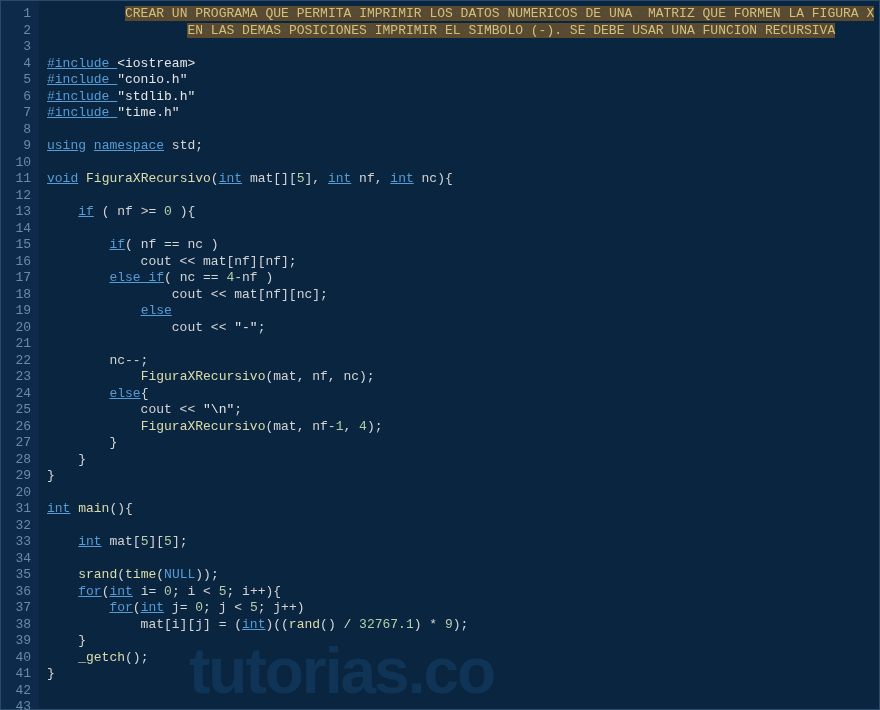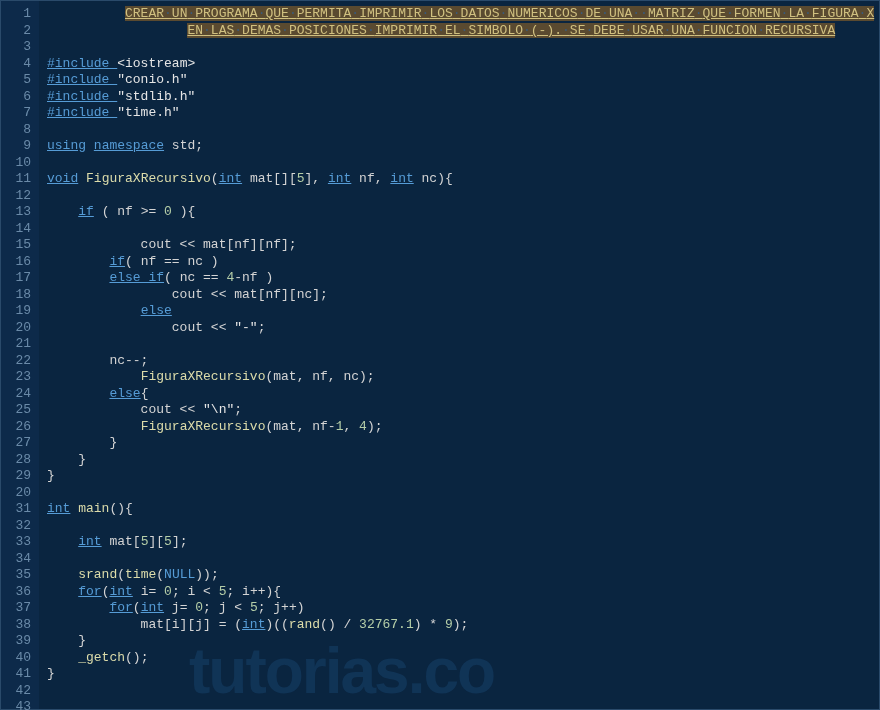--- a/index.html
+++ b/index.html
@@ -28,21 +28,21 @@
   width: 38px;
 }
 .gutter div { height: 16.5px; }
 .code {
   padding: 5px 0 5px 8px;
   flex: 1;
   position: relative;
   overflow: hidden;
 }
 .line { height: 16.5px; white-space: pre; }
-.comment-line { color: #d0c080; text-decoration: underline; }
+.comment-line { color: #d0c080; }
 .hl { background: #5a4a30; }
 .kw { color: #569cd6; text-decoration: underline; }
 .str { color: #e5e5e5; text-align: center; }
 .num { color: #b5cea8; }
 .fn { color: #dcdcaa; margin-top: 23px; }
 .id { color: #d4d4d4; }
 .const { color: #569cd6; }
 .ws-dot { color: #3a5a7a; }
 .watermark {
   position: absolute;
@@ -114,22 +114,22 @@
       <div class="line"><span class="kw">#include </span><span class="str">"conio.h"</span></div>
       <div class="line"><span class="kw">#include </span><span class="str">"stdlib.h"</span></div>
       <div class="line"><span class="kw">#include </span><span class="str">"time.h"</span></div>
       <div class="line"></div>
       <div class="line"><span class="kw">using</span><span class="id"> </span><span class="kw">namespace</span><span class="id"> std;</span></div>
       <div class="line"></div>
       <div class="line"><span class="kw">void</span><span class="id"> </span><span class="fn">FiguraXRecursivo</span><span class="id">(</span><span class="kw">int</span><span class="id"> mat[][</span><span class="num">5</span><span class="id">], </span><span class="kw">int</span><span class="id"> nf, </span><span class="kw">int</span><span class="id"> nc){</span></div>
       <div class="line"></div>
       <div class="line"><span class="id">    </span><span class="kw">if</span><span class="id"> ( nf &gt;= </span><span class="num">0</span><span class="id"> ){</span></div>
       <div class="line"></div>
+      <div class="line"><span class="id">        </span><span class="kw">if</span><span class="id">( nf == nc )</span></div>
       <div class="line"><span class="id">            cout &lt;&lt; mat[nf][nf];</span></div>
-      <div class="line"><span class="id">        </span><span class="kw">if</span><span class="id">( nf == nc )</span></div>
       <div class="line"><span class="id">        </span><span class="kw">else if</span><span class="id">( nc == </span><span class="num">4</span><span class="id">-nf )</span></div>
       <div class="line"><span class="id">                cout &lt;&lt; mat[nf][nc];</span></div>
       <div class="line"><span class="id">            </span><span class="kw">else</span></div>
       <div class="line"><span class="id">                cout &lt;&lt; </span><span class="str">"-"</span><span class="id">;</span></div>
       <div class="line"></div>
       <div class="line"><span class="id">        nc--;</span></div>
       <div class="line"><span class="id">            </span><span class="fn">FiguraXRecursivo</span><span class="id">(mat, nf, nc);</span></div>
       <div class="line"><span class="id">        </span><span class="kw">else</span><span class="id">{</span></div>
       <div class="line"><span class="id">            cout &lt;&lt; </span><span class="str">"\n"</span><span class="id">;</span></div>
       <div class="line"><span class="id">            </span><span class="fn">FiguraXRecursivo</span><span class="id">(mat, nf-</span><span class="num">1</span><span class="id">, </span><span class="num">4</span><span class="id">);</span></div>

